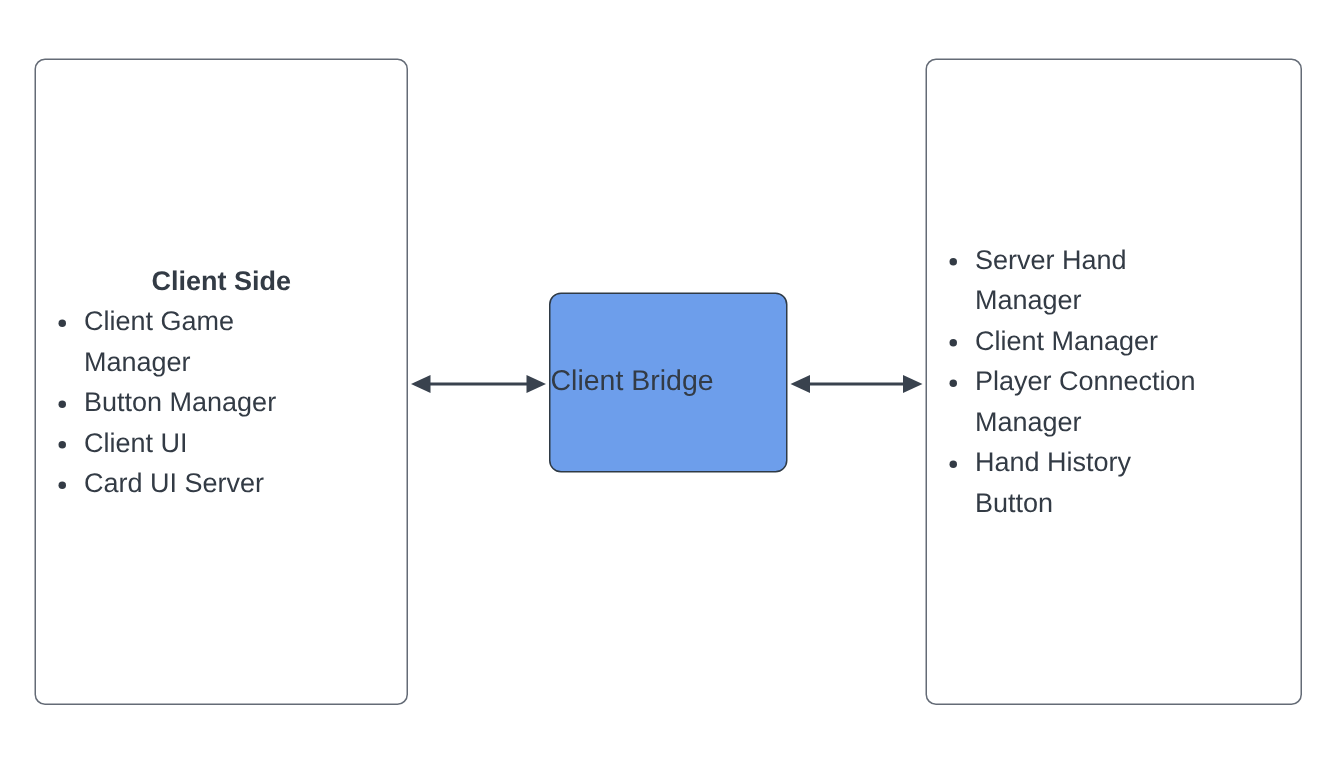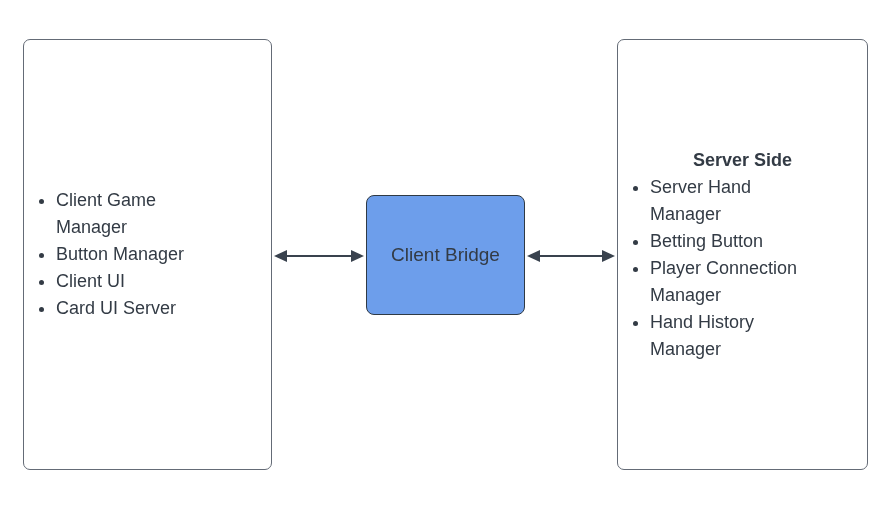--- a/index.html
+++ b/index.html
@@ -56,21 +56,20 @@
     position: absolute;
     left: 366px;
     top: 195px;
     width: 159px;
     height: 120px;
     background: var(--bridge_fill);
     border: 1.5px solid var(--bridge_border);
     border-radius: 8px;
     display: flex;
     align-items: center;
-    justify-content: center;
     font-size: 19px;
     line-height: 24px;
     color: var(--text);
   }
   .arrow {
     position: absolute;
     top: 246px;
     height: 20px;
   }
   .arrow.left  { left: 273px; width: 92px; }
@@ -78,20 +77,21 @@
   .arrow svg { display: block; width: 100%; height: 100%; }
   .arrow line    { stroke: var(--arrow); stroke-width: 2; }
   .arrow polygon { fill: var(--arrow); }
 </style>
 </head>
 <body>
 
 <div class="canvas">
 
   <div class="side-box left">
+    <div class="box-title">Client Side</div>
     <ul class="box-list">
       <li>Client Game
 Manager</li>
       <li>Button Manager</li>
       <li>Client UI</li>
       <li>Card UI Server</li>
     </ul>
   </div>
 
   <div class="arrow left">
@@ -108,25 +108,24 @@
 
   <div class="arrow right">
     <svg viewBox="0 0 90 20" preserveAspectRatio="none">
       <line x1="12" y1="10" x2="78" y2="10"></line>
       <polygon points="1,10 14,4 14,16"></polygon>
       <polygon points="89,10 76,4 76,16"></polygon>
     </svg>
   </div>
 
   <div class="side-box right">
-    <div class="box-title">Server Side</div>
     <ul class="box-list">
       <li>Server Hand
 Manager</li>
-      <li>Betting Button</li>
+      <li>Client Manager</li>
       <li>Player Connection
 Manager</li>
       <li>Hand History
-Manager</li>
+Button</li>
     </ul>
   </div>
 
 </div>
 
 </body></html>

